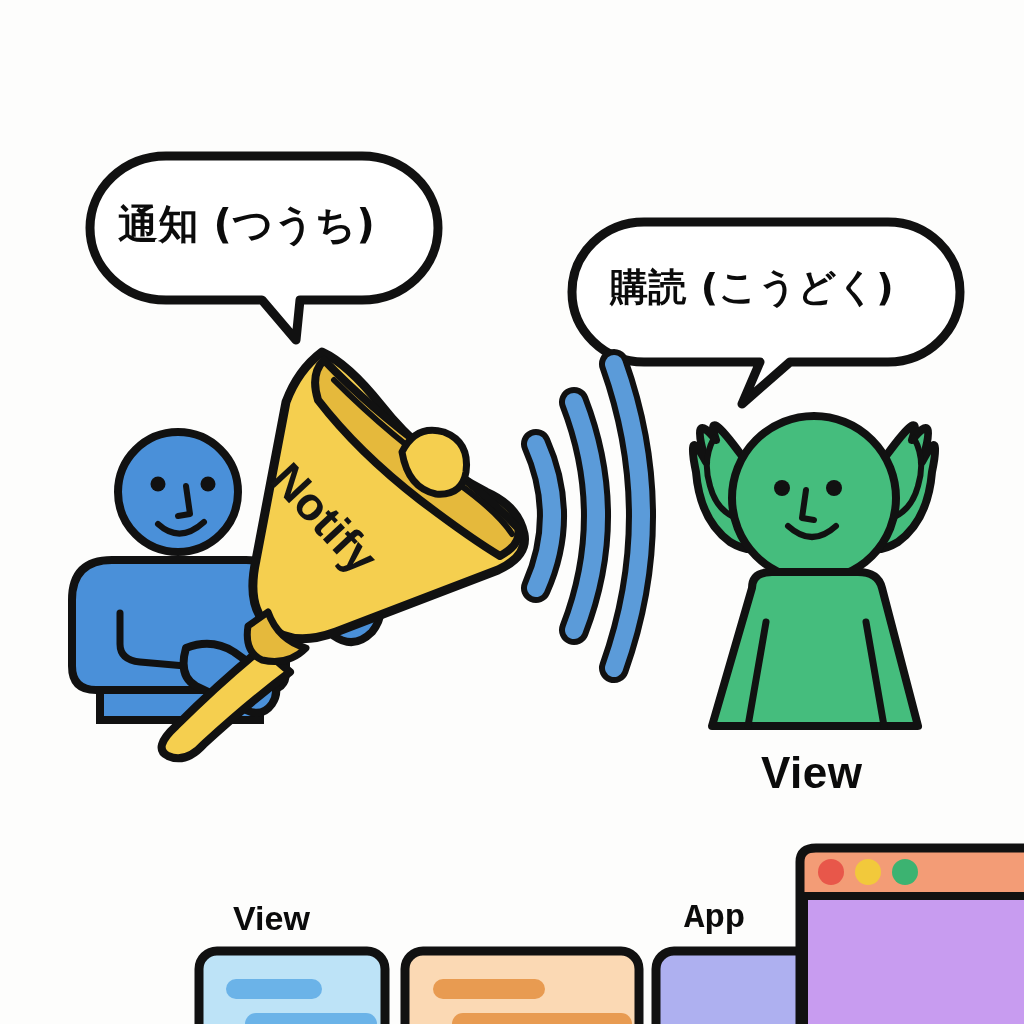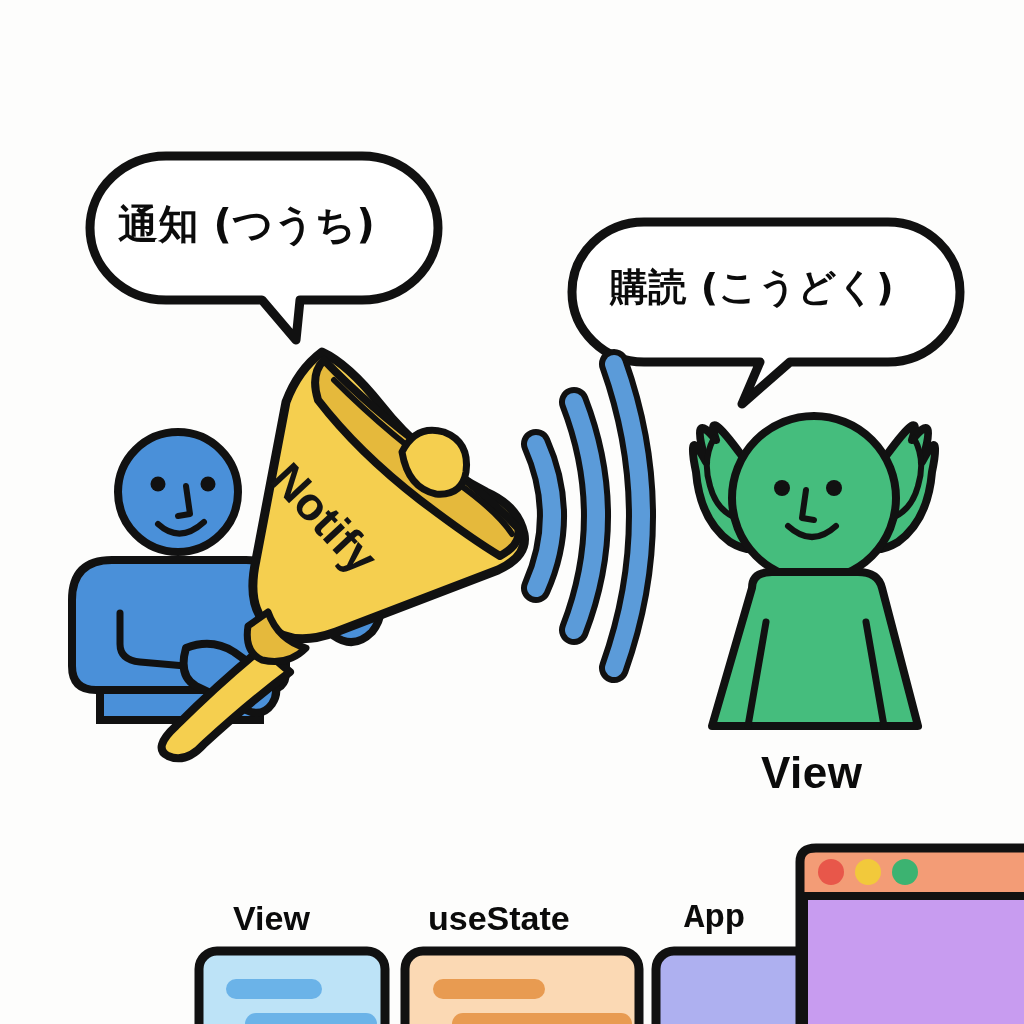--- a/index.html
+++ b/index.html
@@ -172,17 +172,16 @@
 
   <div class="bubble-text" id="bubble-text-subscribe">購読 (こうどく)</div>
 
   <div id="notify-word">Notify</div>
 
 
   <div class="role-label" id="label-view">View</div>
 
   <div class="card-label" id="card-label-0">View</div>
 
-  <div class="card-label" id="card-label-1">useState</div>
 
   <div class="card-label" id="card-label-2">App</div>
 
 </div>
 
 </body></html>

